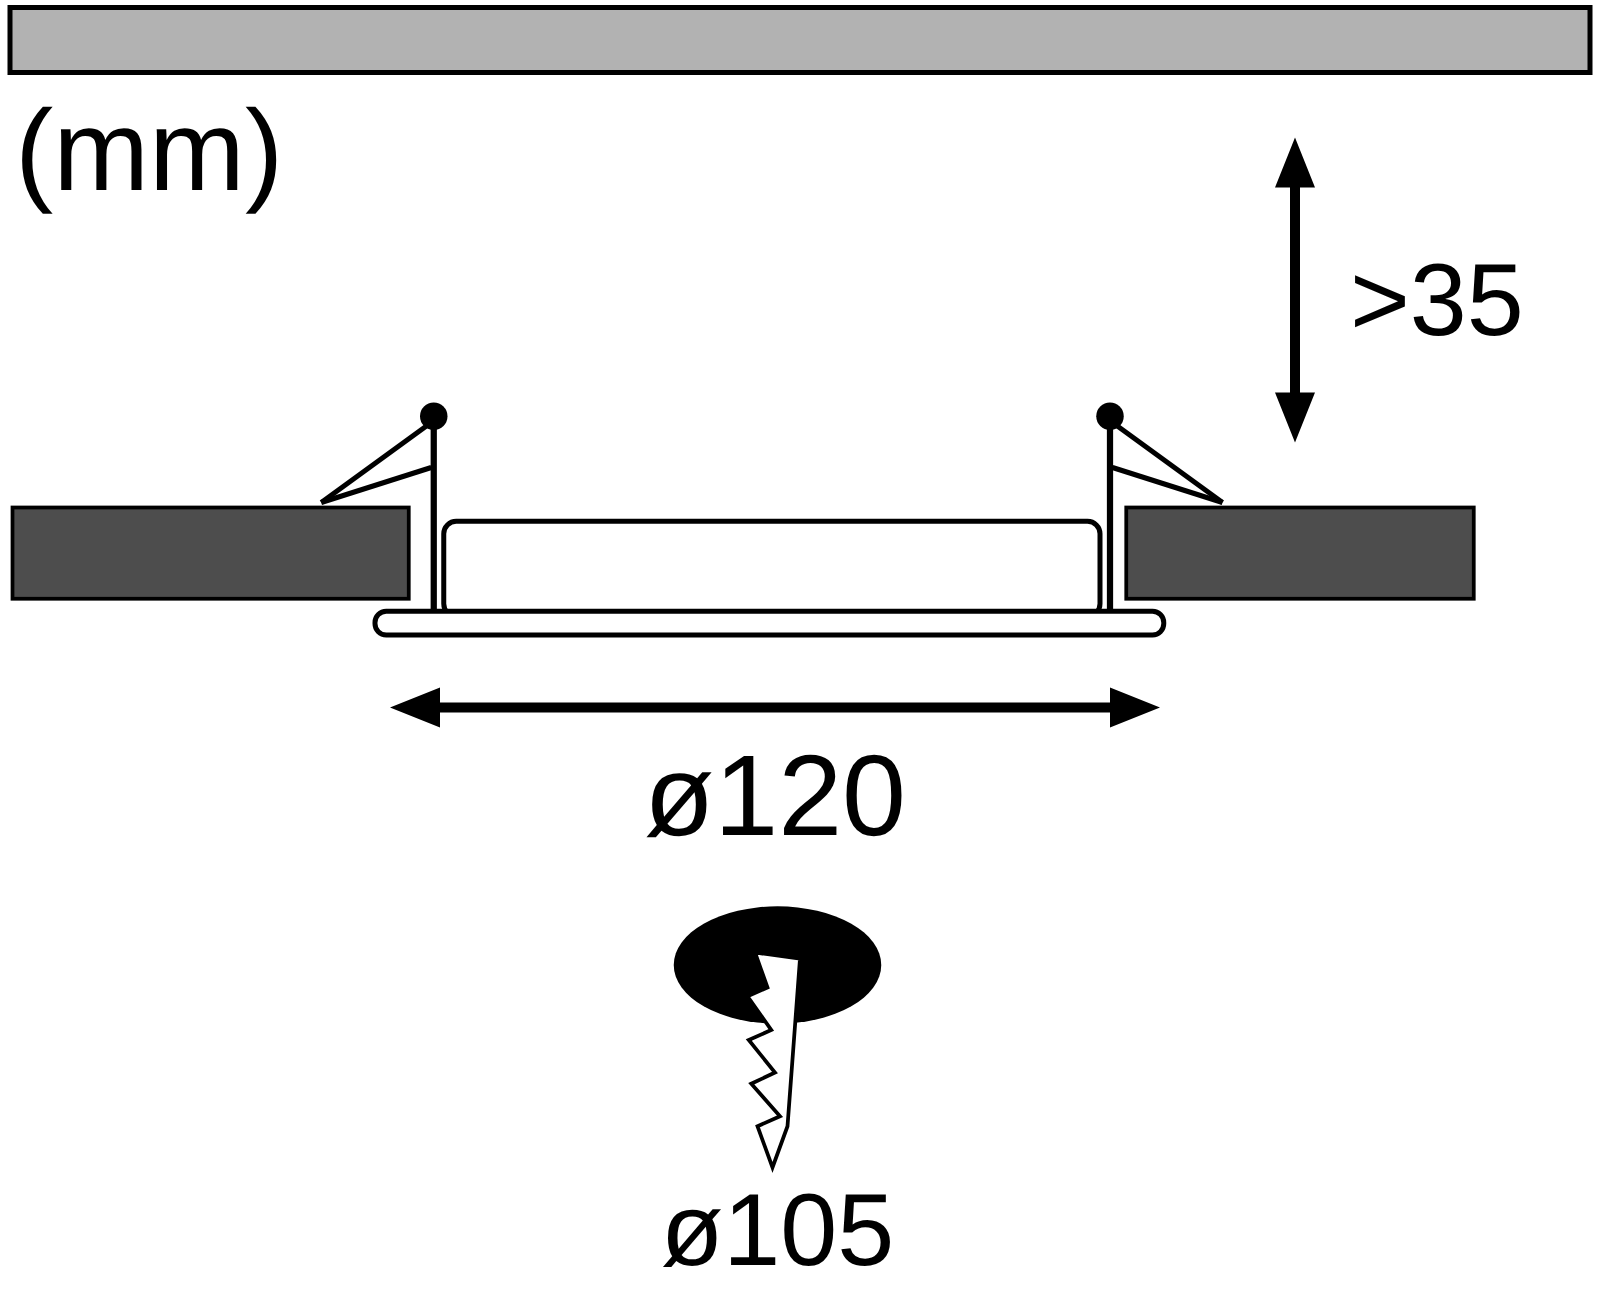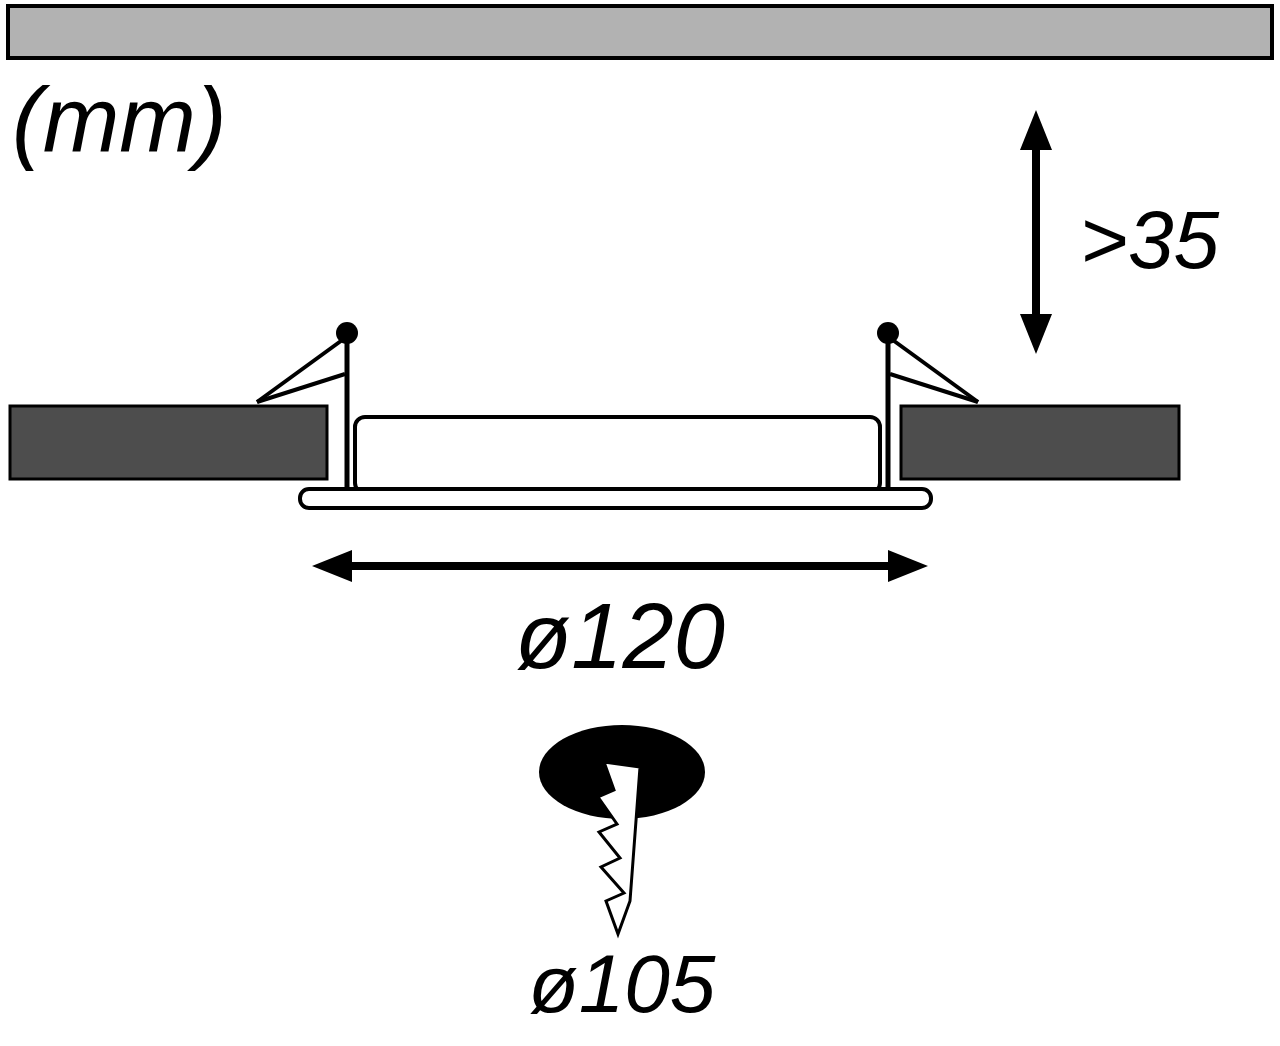--- a/index.html
+++ b/index.html
@@ -9,21 +9,20 @@
     width: 1280px;
     height: 1046px;
     font-family: "Liberation Sans", sans-serif;
   }
   .stage {
     position: relative;
     width: 1280px;
     height: 1046px;
     background: #ffffff;
     overflow: hidden;
-    font-style: italic;
   }
   svg { display: block; }
   .dim-text {
     font-family: "Liberation Sans", "DejaVu Sans", sans-serif;
     fill: #000000;
     font-weight: 400;
   }
   .t-xl { font-size: 92px; }
   .t-lg { font-size: 82px; }
 </style>

